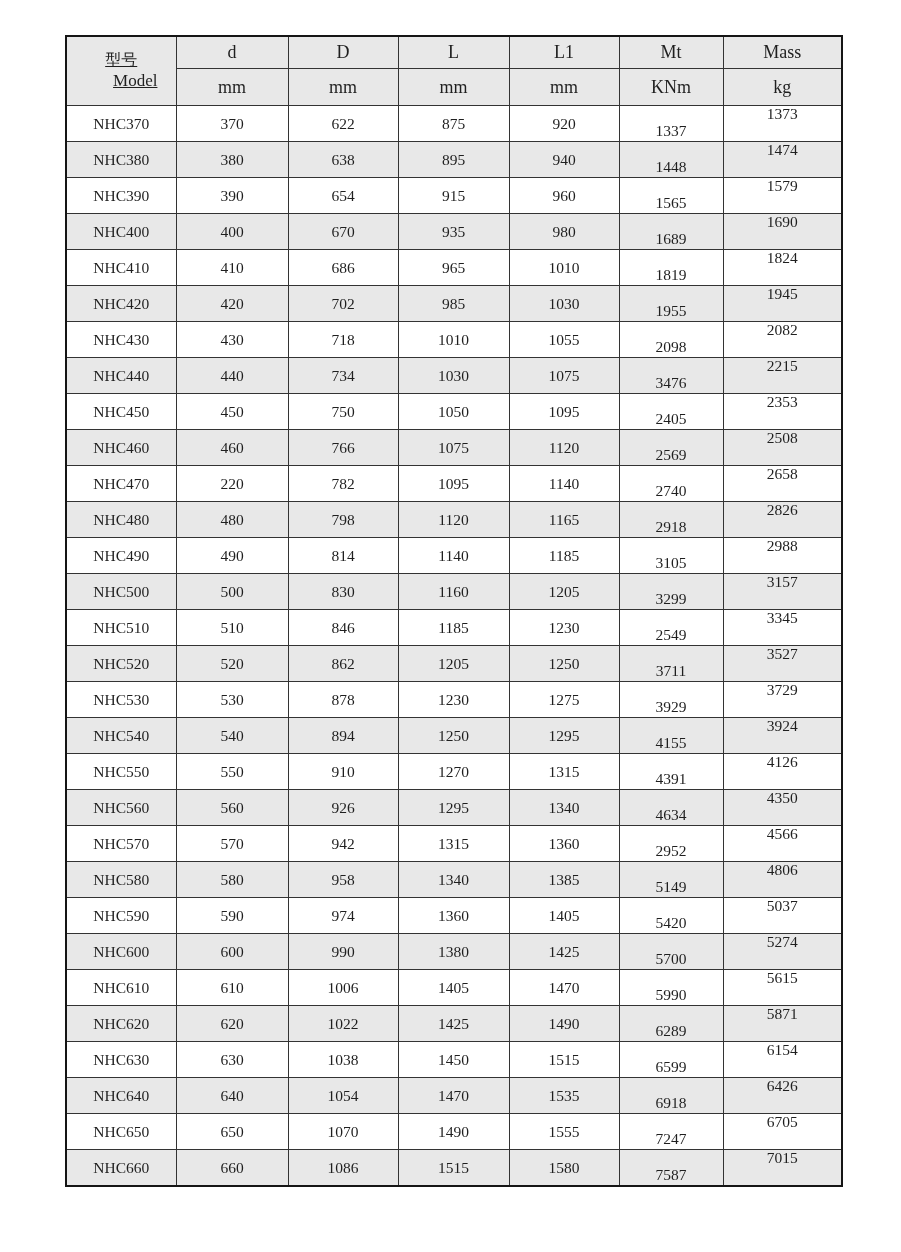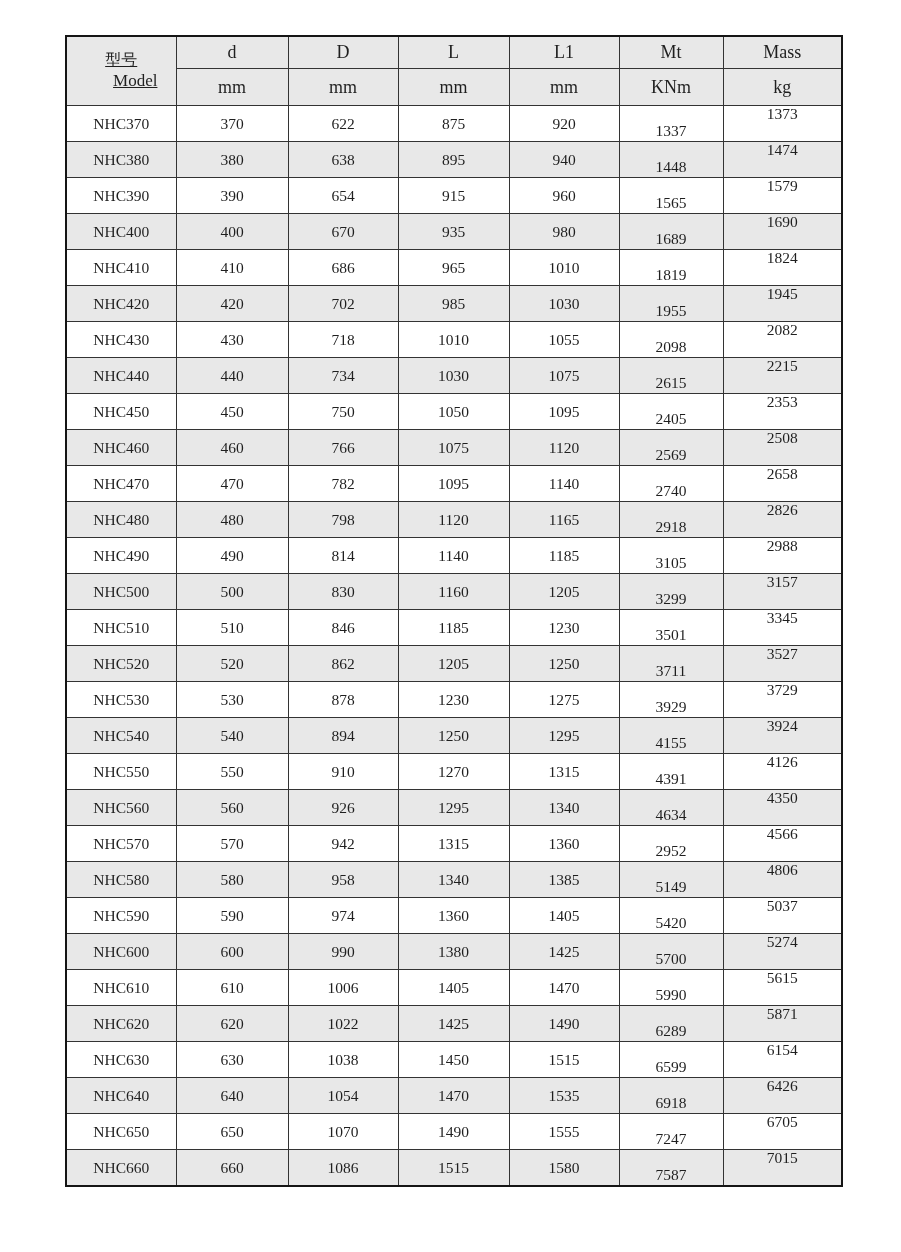--- a/index.html
+++ b/index.html
@@ -173,21 +173,21 @@
           <td class="col-L1">1055</td>
           <td class="col-Mt">2098</td>
           <td class="col-Mass">2082</td>
         </tr>
         <tr class="alt">
           <td class="col-model">NHC440</td>
           <td class="col-d">440</td>
           <td class="col-D">734</td>
           <td class="col-L">1030</td>
           <td class="col-L1">1075</td>
-          <td class="col-Mt">2615</td>
+          <td class="col-Mt">3476</td>
           <td class="col-Mass">2215</td>
         </tr>
         <tr>
           <td class="col-model">NHC450</td>
           <td class="col-d">450</td>
           <td class="col-D">750</td>
           <td class="col-L">1050</td>
           <td class="col-L1">1095</td>
           <td class="col-Mt">2405</td>
           <td class="col-Mass">2353</td>
@@ -196,21 +196,21 @@
           <td class="col-model">NHC460</td>
           <td class="col-d">460</td>
           <td class="col-D">766</td>
           <td class="col-L">1075</td>
           <td class="col-L1">1120</td>
           <td class="col-Mt">2569</td>
           <td class="col-Mass">2508</td>
         </tr>
         <tr>
           <td class="col-model">NHC470</td>
-          <td class="col-d">470</td>
+          <td class="col-d">220</td>
           <td class="col-D">782</td>
           <td class="col-L">1095</td>
           <td class="col-L1">1140</td>
           <td class="col-Mt">2740</td>
           <td class="col-Mass">2658</td>
         </tr>
         <tr class="alt">
           <td class="col-model">NHC480</td>
           <td class="col-d">480</td>
           <td class="col-D">798</td>
@@ -236,21 +236,21 @@
           <td class="col-L1">1205</td>
           <td class="col-Mt">3299</td>
           <td class="col-Mass">3157</td>
         </tr>
         <tr>
           <td class="col-model">NHC510</td>
           <td class="col-d">510</td>
           <td class="col-D">846</td>
           <td class="col-L">1185</td>
           <td class="col-L1">1230</td>
-          <td class="col-Mt">3501</td>
+          <td class="col-Mt">2549</td>
           <td class="col-Mass">3345</td>
         </tr>
         <tr class="alt">
           <td class="col-model">NHC520</td>
           <td class="col-d">520</td>
           <td class="col-D">862</td>
           <td class="col-L">1205</td>
           <td class="col-L1">1250</td>
           <td class="col-Mt">3711</td>
           <td class="col-Mass">3527</td>

